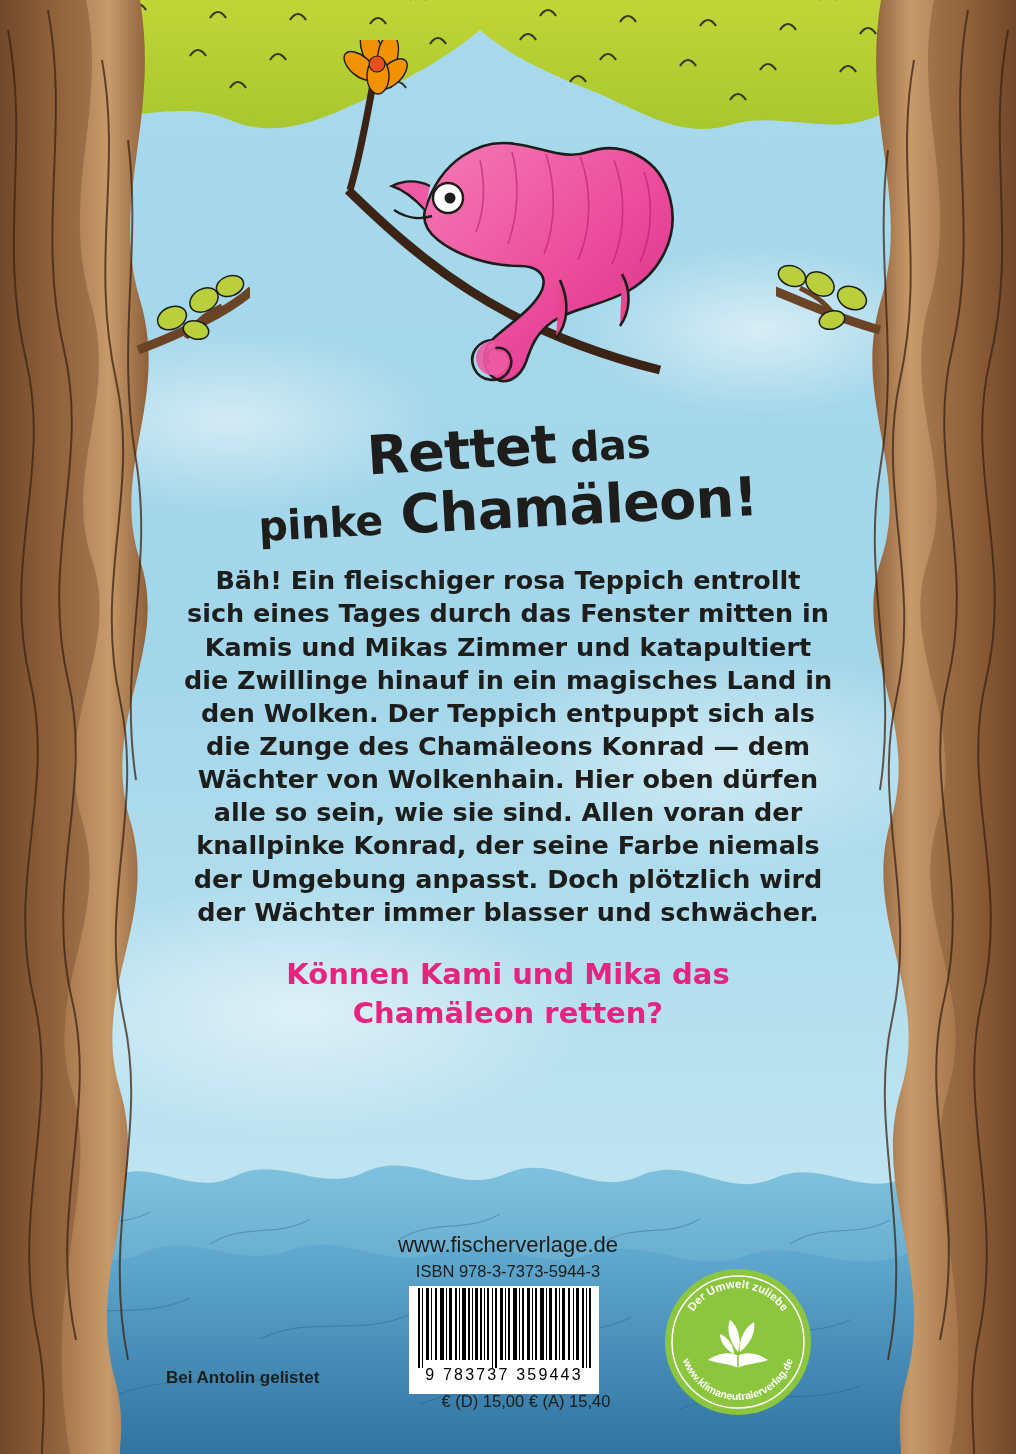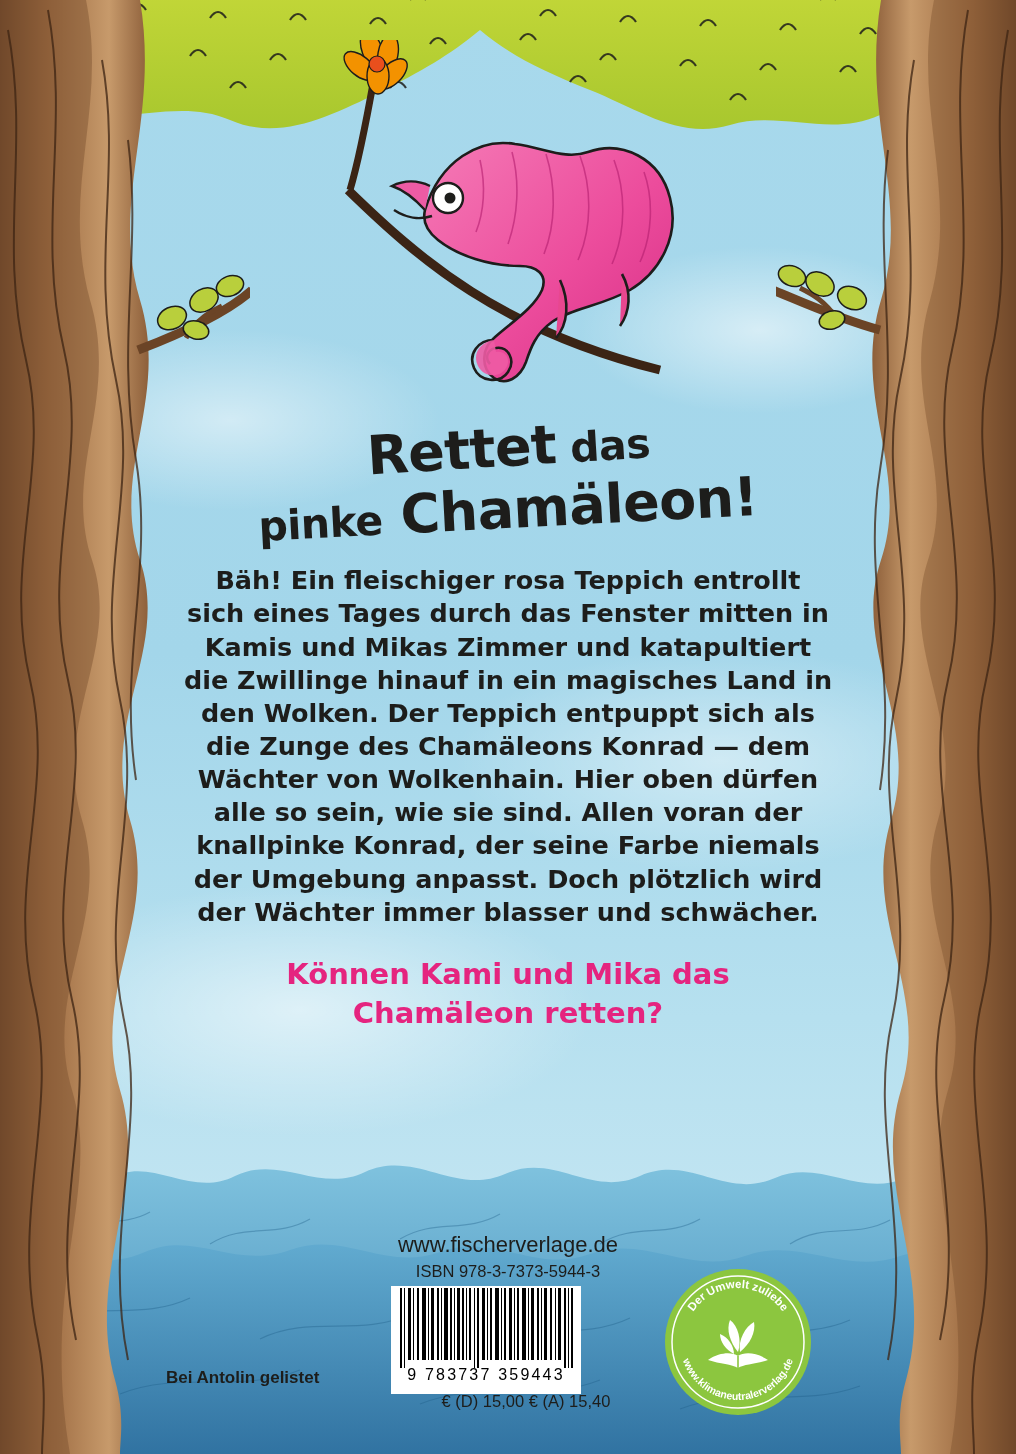--- a/index.html
+++ b/index.html
@@ -95,21 +95,21 @@
   }
   .prices {
     position:absolute; left:0; top:1392px; width:1016px; text-align:center;
     font-size:16.5px; color:#1d1d1b; z-index:8;
     font-family:"Liberation Sans", sans-serif;
     padding-left:18px;
   }
 
   
   .barcode-wrap {
-    position:absolute; left:391px; top:1286px; width:190px; height:108px;
+    position:absolute; left:409px; top:1286px; width:190px; height:108px;
     background:#ffffff; z-index:8;
     display:flex; flex-direction:column; align-items:center;
   }
   .bars { width:176px; height:80px; margin-top:2px; }
   .barcode-num {
     font-family:"Liberation Sans", sans-serif;
     font-size:16px; letter-spacing:2.2px; color:#000;
     margin-top:-2px;
   }
 

